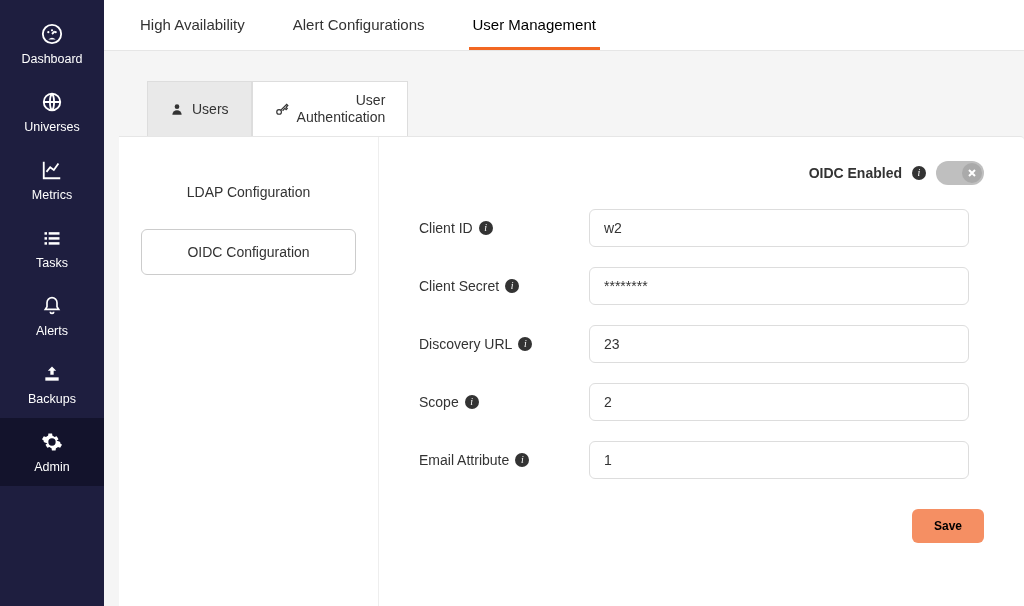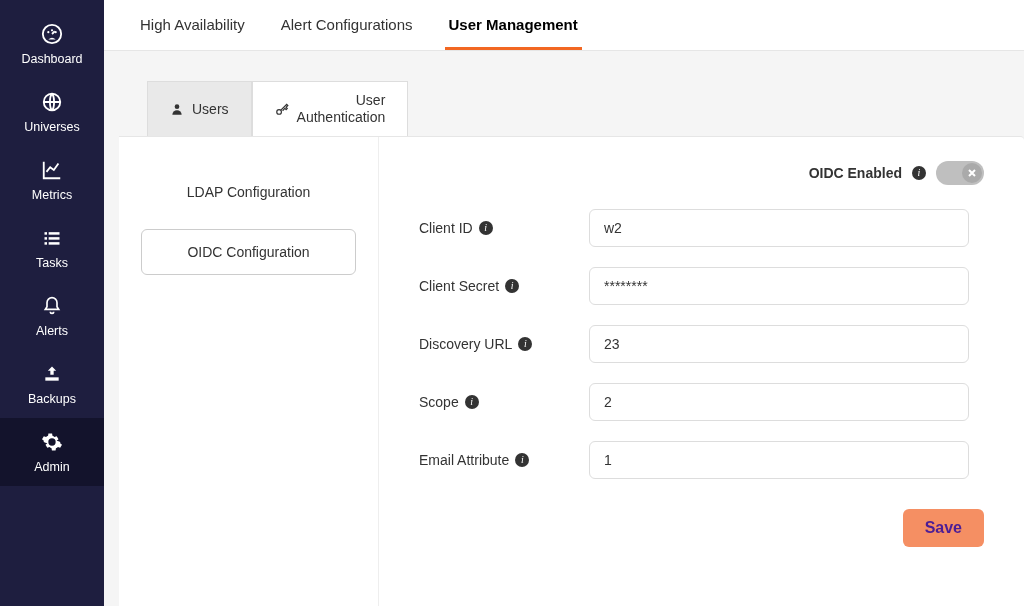--- a/index.html
+++ b/index.html
@@ -10,23 +10,23 @@
   .sidebar { width: 104px; background: #1e1e3f; color: #fff; display: flex; flex-direction: column; align-items: center; padding-top: 10px; flex-shrink: 0; }
   .side-item { width: 100%; text-align: center; padding: 12px 0; cursor: pointer; display: flex; flex-direction: column; align-items: center; gap: 6px; }
   .side-item.active { background: #13132c; }
   .side-item .icon { height: 24px; display: flex; align-items: center; justify-content: center; }
   .side-item .label { font-size: 12.5px; }
 
   
   .main { flex: 1; display: flex; flex-direction: column; min-width: 0; }
 
   
-  .top-tabs { display: flex; gap: 28px; padding: 0 32px; border-bottom: 1px solid #e6e6e6; background: #fff; }
+  .top-tabs { display: flex; gap: 40px; padding: 0 32px; border-bottom: 1px solid #e6e6e6; background: #fff; }
   .top-tab { padding: 16px 4px 14px; cursor: pointer; font-size: 15px; color: #333; border-bottom: 3px solid transparent; }
-  .top-tab.active { border-bottom-color: #f26722; color: #000; font-weight: 700; }
+  .top-tab.active { border-bottom-color: #f26722; color: #000; font-weight: 400; }
 
   
   .sub-area { flex: 1; background: #f5f5f5; padding: 30px 0 0 15px; display: flex; flex-direction: column; }
 
   .sub-tabs { display: flex; margin-left: 28px; }
   .sub-tab { background: #e9e9e9; border: 1px solid #ddd; border-bottom: none; padding: 10px 22px; cursor: pointer; display: flex; align-items: center; gap: 8px; font-size: 14px; min-height: 48px; }
   .sub-tab.active { background: #fff; border-color: #ddd; }
   .sub-tab .two-line { text-align: right; line-height: 1.2; }
 
   .panel { background: #fff; border-top: 1px solid #e6e6e6; flex: 1; display: flex; border-radius: 0 4px 0 0; }
@@ -42,21 +42,21 @@
   .oidc-toggle-row .lbl { font-weight: 600; font-size: 14px; }
   .info-circ { display: inline-flex; width: 14px; height: 14px; border-radius: 50%; background: #333; color: #fff; font-size: 10px; align-items: center; justify-content: center; font-style: italic; font-family: Georgia, serif; }
   .toggle { width: 48px; height: 24px; background: #bfbfbf; border-radius: 12px; position: relative; cursor: pointer; }
   .toggle-knob { position: absolute; right: 2px; top: 2px; width: 20px; height: 20px; background: #aaa; border-radius: 50%; display: flex; align-items: center; justify-content: center; color: #fff; font-size: 12px; }
 
   .form-row { display: flex; align-items: center; margin-bottom: 20px; }
   .form-label { width: 170px; font-size: 14px; display: flex; align-items: center; gap: 6px; }
   .form-input { flex: 1; max-width: 380px; border: 1px solid #ddd; border-radius: 6px; padding: 10px 14px; font-size: 14px; color: #333; }
 
   .save-row { display: flex; justify-content: flex-end; margin-top: 30px; padding-right: 0px; }
-  .save-btn { background: #f58f63; color: #4c1d95; border: none; padding: 10px 22px; border-radius: 6px; font-size: 16px; font-weight: 600; cursor: pointer; }
+  .save-btn { background: #f58f63; color: #000000; border: none; padding: 10px 22px; border-radius: 6px; font-size: 12px; font-weight: 600; cursor: pointer; }
 
   svg { display: block; }
 </style>
 </head>
 <body>
 
 <nav class="sidebar">
   <div class="side-item">
     <span class="icon">
       <svg width="22" height="22" viewBox="0 0 24 24" fill="#fff">

